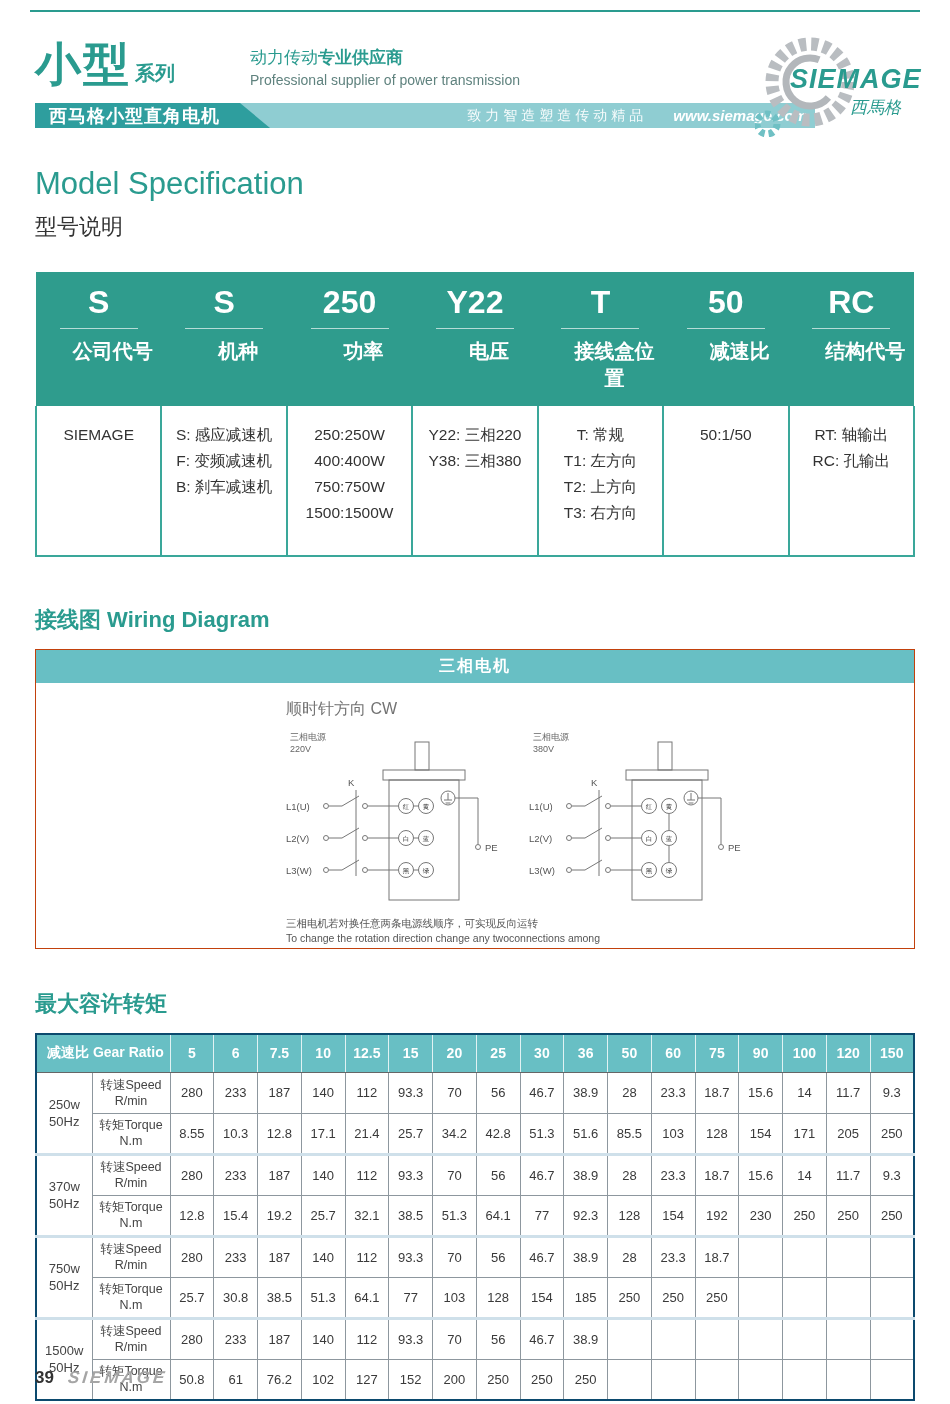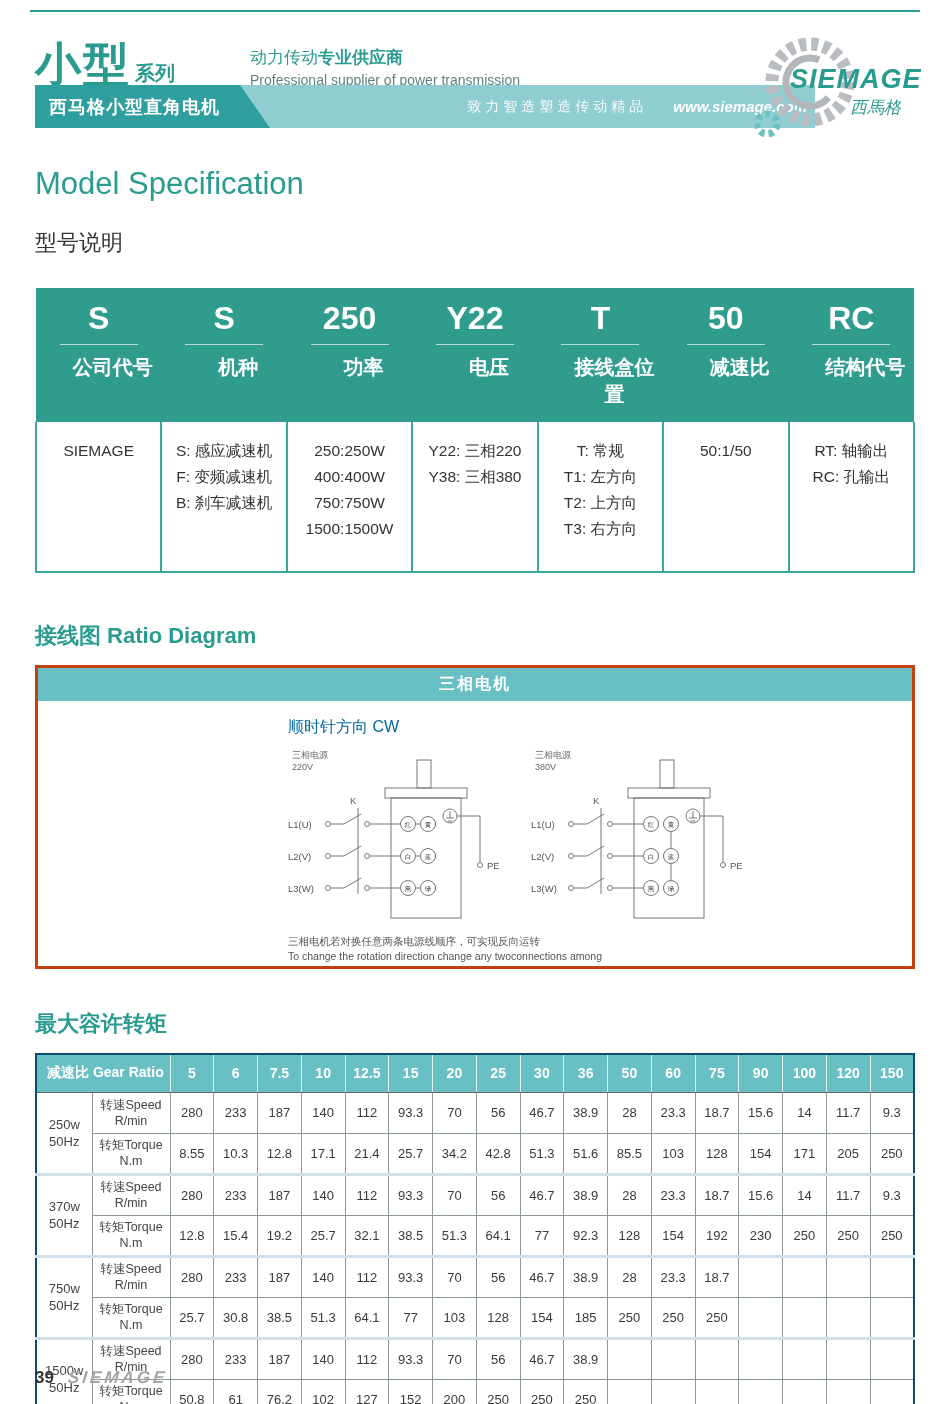--- a/index.html
+++ b/index.html
@@ -11,55 +11,55 @@
   
   .top-rule { height:2px; background:#2A9B8F; margin:10px 30px 0 30px; }
   .header { position:relative; height:100px; margin:20px 30px 0 35px; }
   .series-title { position:absolute; left:0; top:2px; color:#2A9B8F; }
   .series-title .big { font-size:46px; font-weight:bold; letter-spacing:2px;font-family:Liberation Serif, serif; }
   .series-title .small { font-size:20px; font-weight:bold; margin-left:4px; }
   .tagline { position:absolute; left:215px; top:14px; }
   .tagline .cn { font-size:17px; color:#2A9B8F; }
   .tagline .cn b { font-weight:bold; }
   .tagline .en { font-size:14px; color:#5f827e; margin-top:3px; }
-  .strip { position:absolute; left:0; bottom:4px; width:780px; height:43px; background:#8FCDD2; }
+  .strip { position:absolute; left:0; bottom:4px; width:780px; height:25px; background:#8FCDD2; }
   .strip-dark { position:absolute; left:0; top:0; height:100%; width:235px; background:#2E9E9E;
                 clip-path:polygon(0 0, 205px 0, 235px 100%, 0 100%);
                 display:flex; align-items:center; }
   .strip-dark span { color:#fff; font-weight:bold; font-size:18px; padding-left:14px; letter-spacing:1px; }
   .strip-right { position:absolute; right:8px; top:0; height:100%; display:flex; align-items:center; gap:26px; }
   .strip-slogan { color:rgba(255,255,255,0.92); font-size:14px; letter-spacing:4px; }
   .strip-url { color:#fff; font-size:15px; font-weight:bold; font-style:italic; }
   .logo { position:absolute; right:-5px; top:0; width:170px; height:105px; }
   .logo-text { position:absolute; left:35px; top:32px; font-size:27px; font-weight:bold; font-style:italic;
                color:#2A9B8F; letter-spacing:1px; }
   .logo-cn { position:absolute; left:95px; top:64px; font-size:17px; font-style:italic; color:#2A9B8F; }
 
   
   .page-title-en { font-size:31px; color:#2A9B8F; margin-top:34px; }
-  .page-title-cn { font-size:22px; color:#333; margin-top:26px; }
+  .page-title-cn { font-size:22px; color:#333; margin-top:10px; }
   .sec-title { font-size:22px; font-weight:bold; color:#2A9B8F; }
 
   
   .model-table { width:880px; border-collapse:collapse; table-layout:fixed; margin-top:30px; }
   .model-table th { background:#2F9C8D; color:#fff; padding:12px 0 14px 0; vertical-align:top; }
   .mcode { font-size:32px; font-weight:bold; line-height:36px; }
   .mline { width:78px; height:1px; background:rgba(255,255,255,0.65); margin:8px auto 9px auto; }
   .mlabel { font-size:20px; font-weight:bold;margin-left:28px; }
   .model-table td { border:2px solid #3AA79A; border-top:none; background:#fff;
                     vertical-align:top; text-align:center; height:150px; padding-top:16px; }
   .mitem { font-size:15.5px; line-height:26px; color:#333; }
 
   
   .wiring-title { margin-top:48px; }
-  .wiring-box { margin-top:14px; border:3px solid #c2410c; width:880px; }
+  .wiring-box { margin-top:14px; border:1px solid #c2410c; width:880px; }
   .wiring-head { height:33px; background:#68BFC4; color:#fff; font-weight:bold; font-size:16px;
                  display:flex; align-items:center; justify-content:center; letter-spacing:2px; }
   .wiring-body { background:#fff; padding:16px 20px 12px 250px; height:265px; position:relative; }
-  .cw-label { font-size:16px; color:#0369a1; margin-bottom:6px; }
+  .cw-label { font-size:16px; color:#737373; margin-bottom:6px; }
   .diagrams { display:flex; gap:28px; }
   .wiring-note { margin-top:0; font-size:10.5px; color:#555; line-height:15px; }
   .ln { fill:none; stroke:#777; stroke-width:1; }
   .t9 { font-size:9px; fill:#666; }
   .t10 { font-size:9.5px; fill:#555; }
   .t6 { font-size:6.5px; fill:#333; text-anchor:middle; }
 
   
   .torque-title { margin-top:40px; }
   .torque-table { width:880px; border-collapse:collapse; table-layout:fixed; margin-top:14px;
@@ -189,21 +189,21 @@
               <div class="mitem">50:1/50</div>
             </td>
             <td>
               <div class="mitem">RT: 轴输出</div>
               <div class="mitem">RC: 孔输出</div>
             </td>
           </tr>
         </tbody>
     </table>
 
-    <div class="sec-title wiring-title">接线图 Ratio Diagram</div>
+    <div class="sec-title wiring-title">接线图 Wiring Diagram</div>
     <div class="wiring-box">
       <div class="wiring-head">三相电机</div>
       <div class="wiring-body">
         <div class="cw-label">顺时针方向 CW</div>
         <div class="diagrams">
           <svg id="diag0" width="215" height="190" viewBox="0 0 215 190">
               <text x="4" y="14" class="t9">三相电源</text>
               <text x="4" y="26" class="t9">220V</text>
               <rect x="129" y="16" width="14" height="28" class="ln"></rect>
               <rect x="97" y="44" width="82" height="10" class="ln"></rect>

